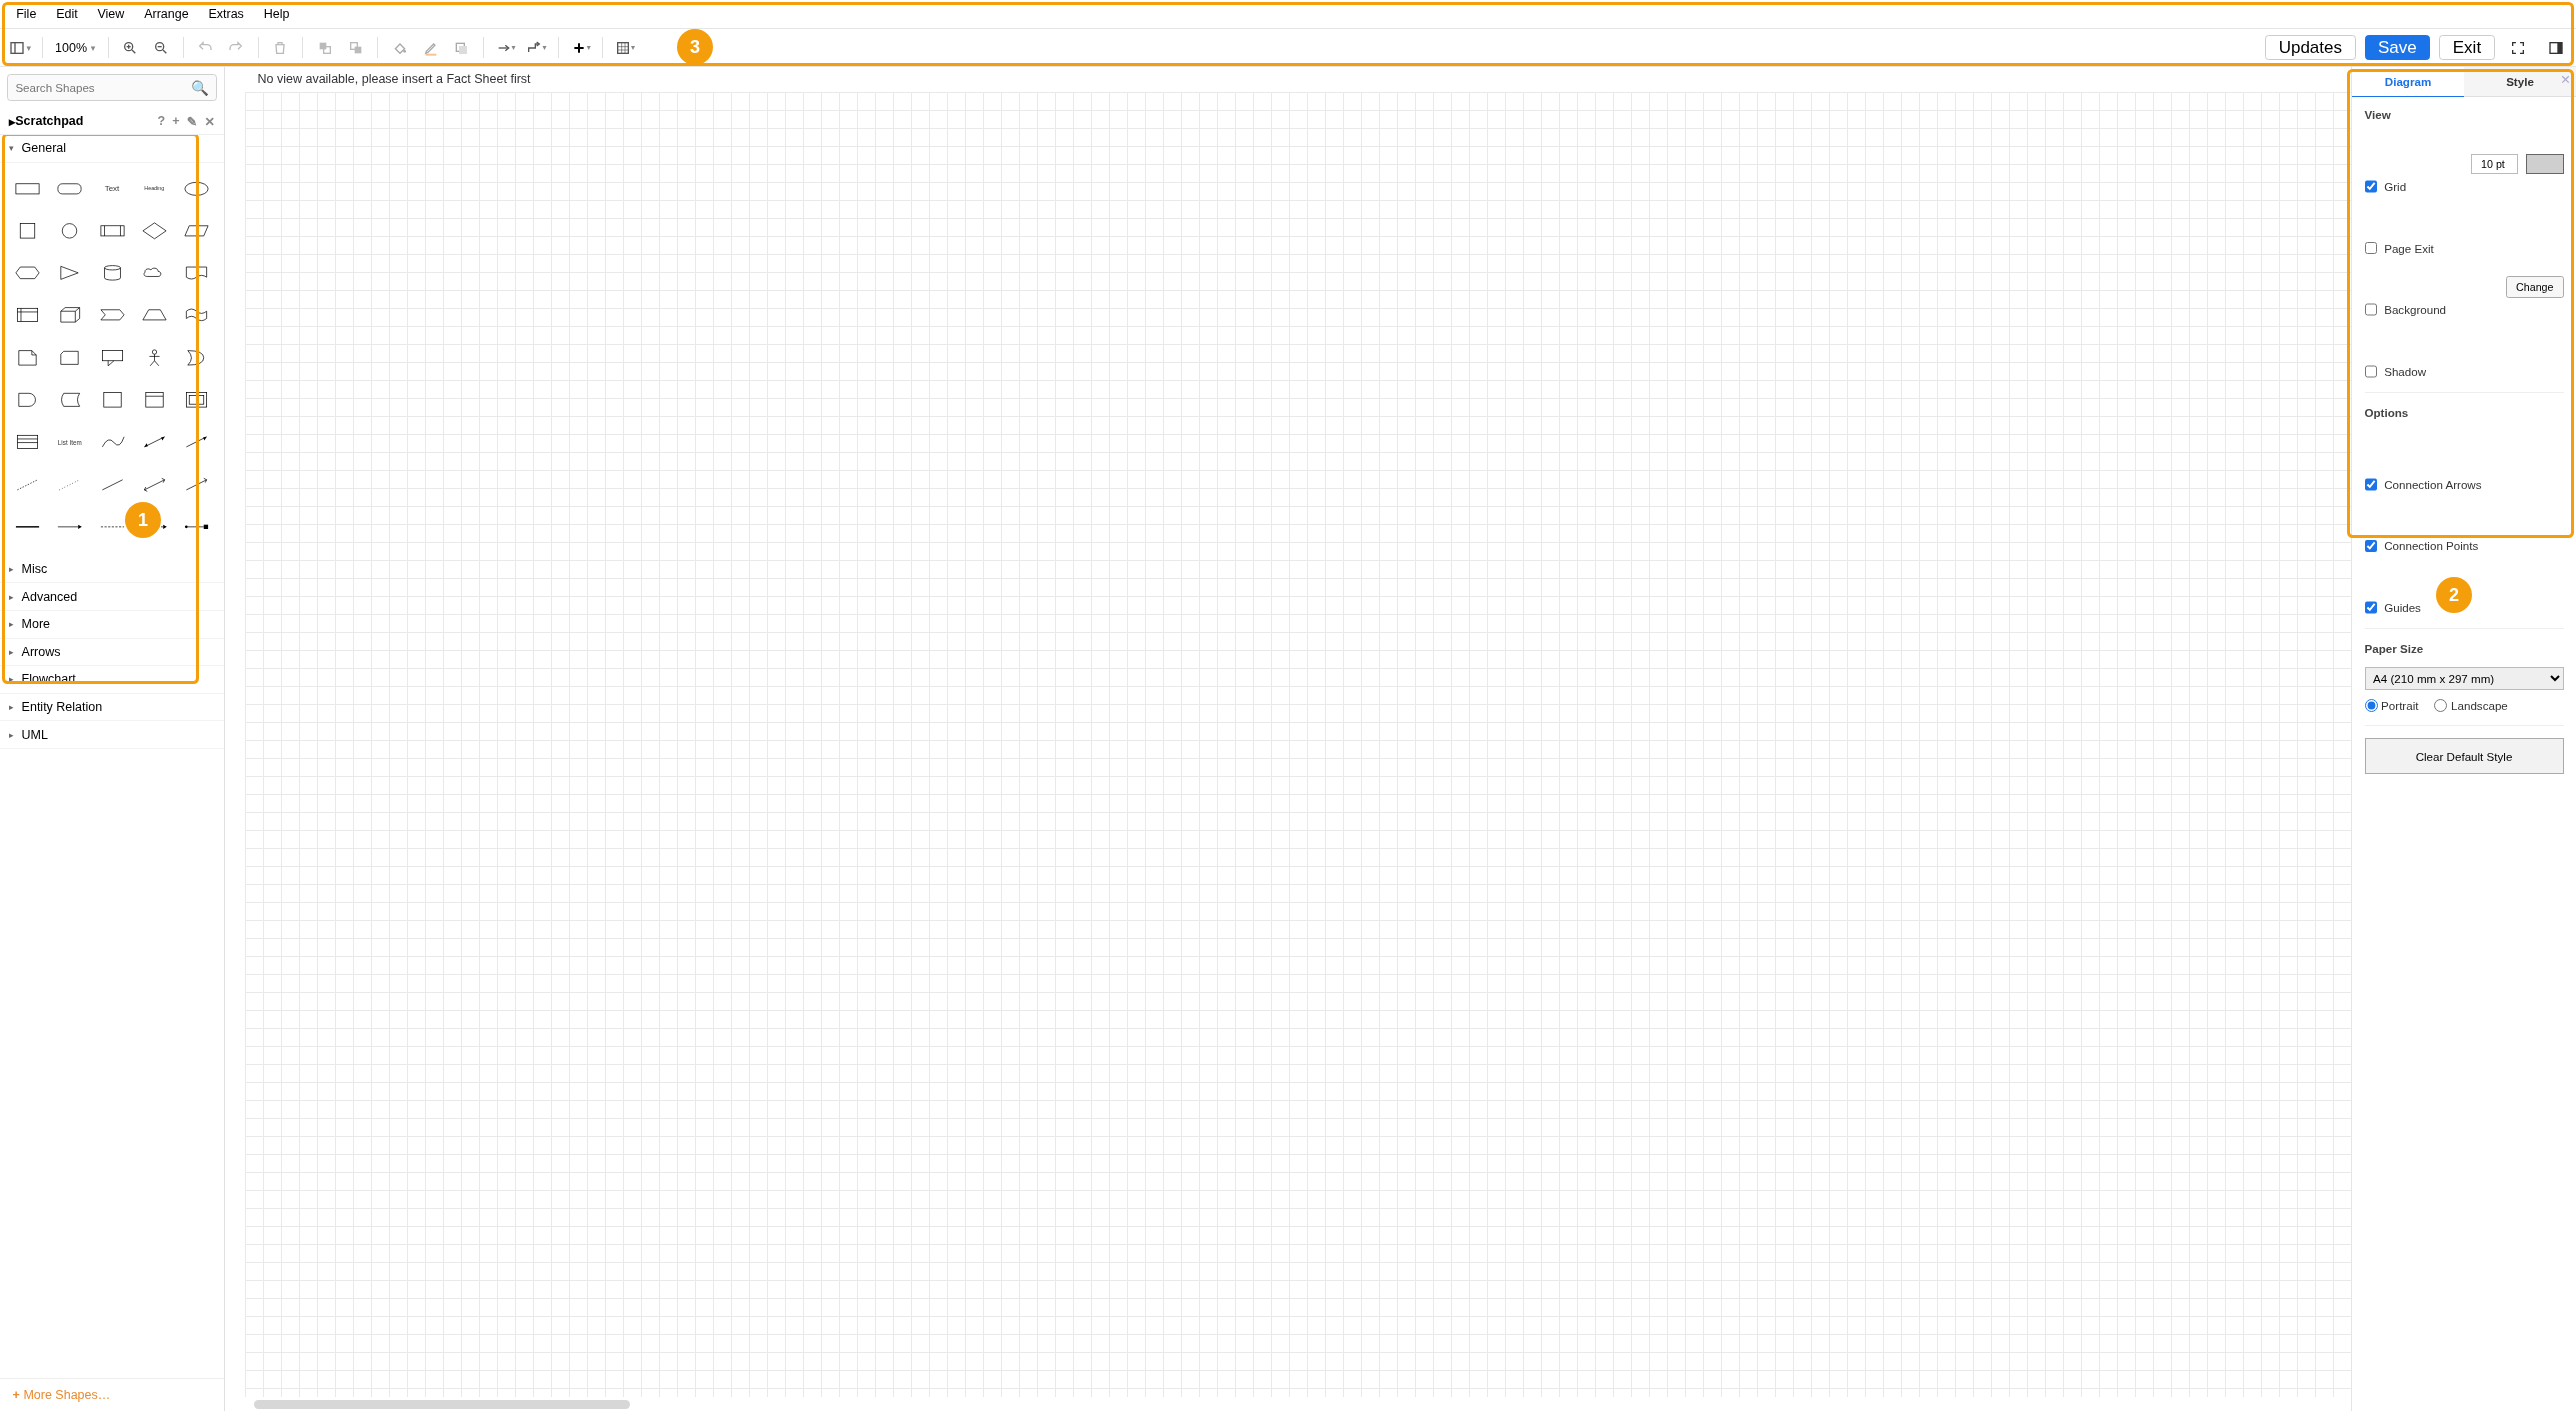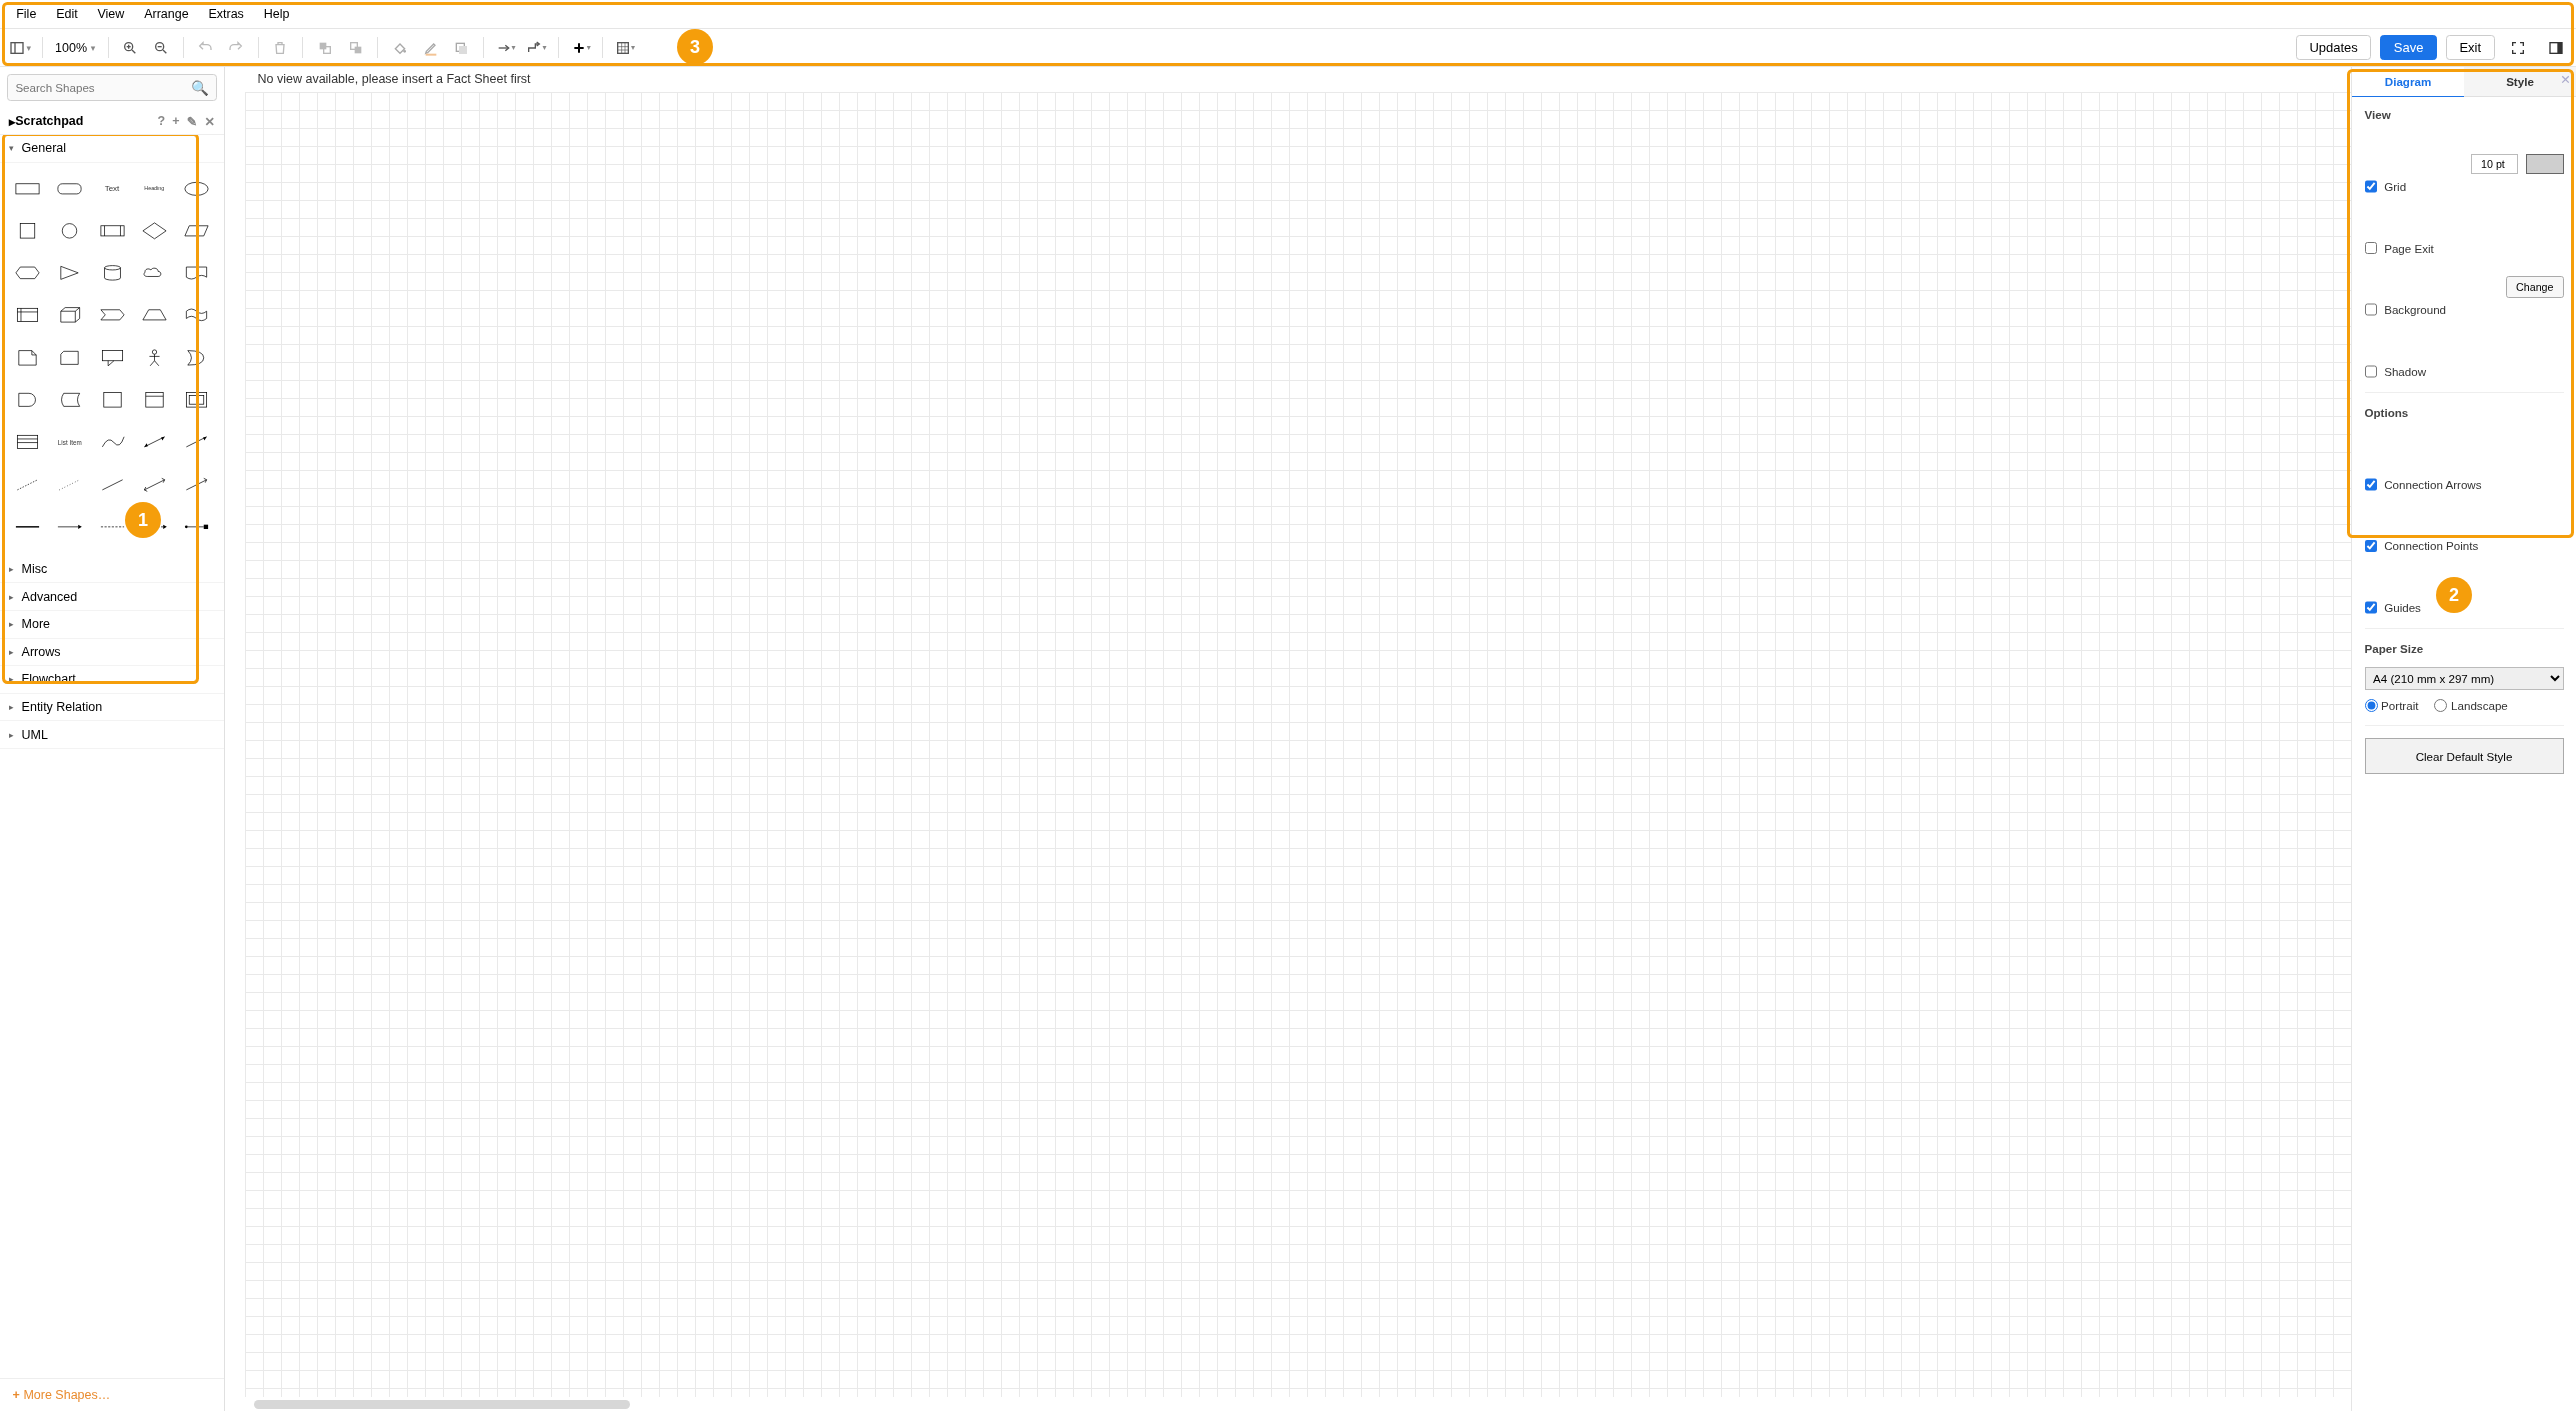--- a/index.html
+++ b/index.html
@@ -14,21 +14,21 @@
 .menubar .menu-item { padding: 3.6px 9px; cursor: default; }
 
 
 .toolbar { height: 38px; display: flex; align-items: center; padding: 0 5.4px; border-bottom: 0.9px solid #e5e5e5; gap: 1.8px; position: relative; }
 .tb-btn { width: 29px; height: 29px; display: flex; align-items: center; justify-content: center; color: #666; cursor: pointer; border-radius: 2.7px; }
 .tb-btn svg { width: 16px; height: 16px; }
 .tb-sep { width: 0.9px; height: 21.5px; background: #e0e0e0; margin: 0 5.4px; }
 .zoom-level { display: flex; align-items: center; padding: 0 5.4px; font-size: 12.5px; cursor: pointer; gap: 3.6px; }
 .zoom-level .caret { font-size: 9px; color: #888; }
 .toolbar-right { margin-left: auto; display: flex; align-items: center; gap: 9px; }
-.pill-btn { height: 25px; padding: 0 12.5px; font-size: 13px; border: 0.9px solid #ccc; border-radius: 3.6px; background: #fff; cursor: pointer; }
+.pill-btn { height: 25px; padding: 0 12.5px; font-size: 17px; border: 0.9px solid #ccc; border-radius: 3.6px; background: #fff; cursor: pointer; }
 .pill-btn.primary { background: #1a73e8; border-color: #1a73e8; color: #fff; }
 
 
 .main-row { flex: 1; display: flex; min-height: 0; }
 
 
 .left-panel { width: 225px; border-right: 0.9px solid #e0e0e0; display: flex; flex-direction: column; background: #fff; justify-content: space-between; }
 .search-box { margin: 7.2px; position: relative; }
 .search-box input { width: 100%; height: 27px; border: 0.9px solid #d0d0d0; border-radius: 3.6px; padding: 0 25px 0 7.2px; font-size: 11.6px; background: #fafafa; }
 .search-box .mag { position: absolute; right: 7.2px; top: 6.3px; color: #888; }

